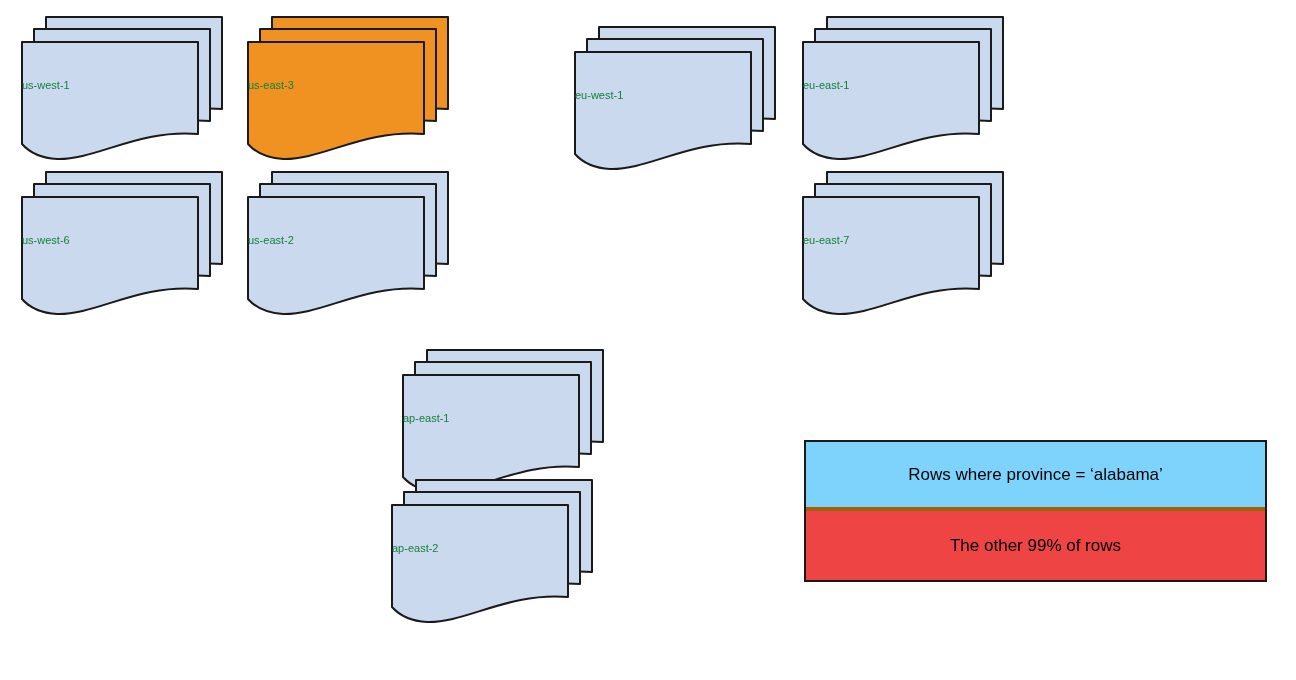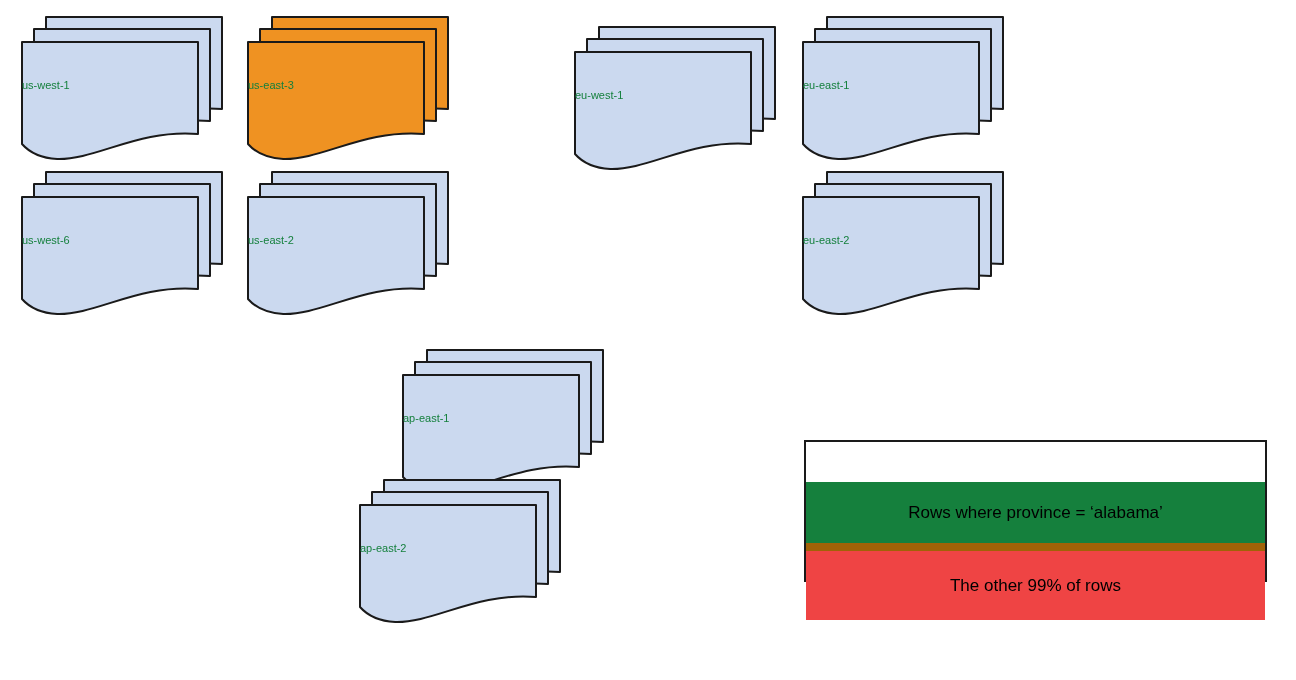--- a/index.html
+++ b/index.html
@@ -52,23 +52,22 @@
   .legend-row {
     width: 100%;
     height: 50%;
     box-sizing: border-box;
     display: flex;
     align-items: center;
     justify-content: center;
     font-size: 17px;
   }
   .legend-row.blue {
-    background: #15803d;
-    border-bottom: 8px solid #a16207;
-    margin-top: 40px;
+    background: #7dd3fc;
+    border-bottom: 4px solid #a16207;
   }
   .legend-row.orange {
     background: #ef4444;
   }
 </style>
 </head>
 <body>
 
 <div id="canvas">
     <div class="doc-stack" style="left: 22px; top: 17px; width: 204px; height: 148px;">
@@ -160,37 +159,37 @@
         <g transform="translate(24,0)">
           <path d="M 0 0 L 176 0 L 176 92 C 116.16000000000001 87 73.92 118 35.2 117 C 17.6 116 7.04 110 0 102 Z" fill="#cbd9ef" stroke="#1a1a1a" stroke-width="2" stroke-linejoin="round"></path>
         </g>
         <g transform="translate(12,12)">
           <path d="M 0 0 L 176 0 L 176 92 C 116.16000000000001 87 73.92 118 35.2 117 C 17.6 116 7.04 110 0 102 Z" fill="#cbd9ef" stroke="#1a1a1a" stroke-width="2" stroke-linejoin="round"></path>
         </g>
         <g transform="translate(0,25)">
           <path d="M 0 0 L 176 0 L 176 92 C 116.16000000000001 87 73.92 118 35.2 117 C 17.6 116 7.04 110 0 102 Z" fill="#cbd9ef" stroke="#1a1a1a" stroke-width="2" stroke-linejoin="round"></path>
         </g>
       </svg>
-      <div class="doc-label" style="left: 0px; top: 63px; width: 176px;">eu-east-2</div>
+      <div class="doc-label" style="left: 0px; top: 63px; width: 176px;">eu-east-7</div>
     </div>
     <div class="doc-stack" style="left: 403px; top: 350px; width: 204px; height: 148px;">
       <svg width="206" height="150">
         <g transform="translate(24,0)">
           <path d="M 0 0 L 176 0 L 176 92 C 116.16000000000001 87 73.92 118 35.2 117 C 17.6 116 7.04 110 0 102 Z" fill="#cbd9ef" stroke="#1a1a1a" stroke-width="2" stroke-linejoin="round"></path>
         </g>
         <g transform="translate(12,12)">
           <path d="M 0 0 L 176 0 L 176 92 C 116.16000000000001 87 73.92 118 35.2 117 C 17.6 116 7.04 110 0 102 Z" fill="#cbd9ef" stroke="#1a1a1a" stroke-width="2" stroke-linejoin="round"></path>
         </g>
         <g transform="translate(0,25)">
           <path d="M 0 0 L 176 0 L 176 92 C 116.16000000000001 87 73.92 118 35.2 117 C 17.6 116 7.04 110 0 102 Z" fill="#cbd9ef" stroke="#1a1a1a" stroke-width="2" stroke-linejoin="round"></path>
         </g>
       </svg>
       <div class="doc-label" style="left: 0px; top: 63px; width: 176px;">ap-east-1</div>
     </div>
-    <div class="doc-stack" style="left: 360px; top: 480px; width: 204px; height: 148px;">
+    <div class="doc-stack" style="left: 392px; top: 480px; width: 204px; height: 148px;">
       <svg width="206" height="150">
         <g transform="translate(24,0)">
           <path d="M 0 0 L 176 0 L 176 92 C 116.16000000000001 87 73.92 118 35.2 117 C 17.6 116 7.04 110 0 102 Z" fill="#cbd9ef" stroke="#1a1a1a" stroke-width="2" stroke-linejoin="round"></path>
         </g>
         <g transform="translate(12,12)">
           <path d="M 0 0 L 176 0 L 176 92 C 116.16000000000001 87 73.92 118 35.2 117 C 17.6 116 7.04 110 0 102 Z" fill="#cbd9ef" stroke="#1a1a1a" stroke-width="2" stroke-linejoin="round"></path>
         </g>
         <g transform="translate(0,25)">
           <path d="M 0 0 L 176 0 L 176 92 C 116.16000000000001 87 73.92 118 35.2 117 C 17.6 116 7.04 110 0 102 Z" fill="#cbd9ef" stroke="#1a1a1a" stroke-width="2" stroke-linejoin="round"></path>
         </g>

